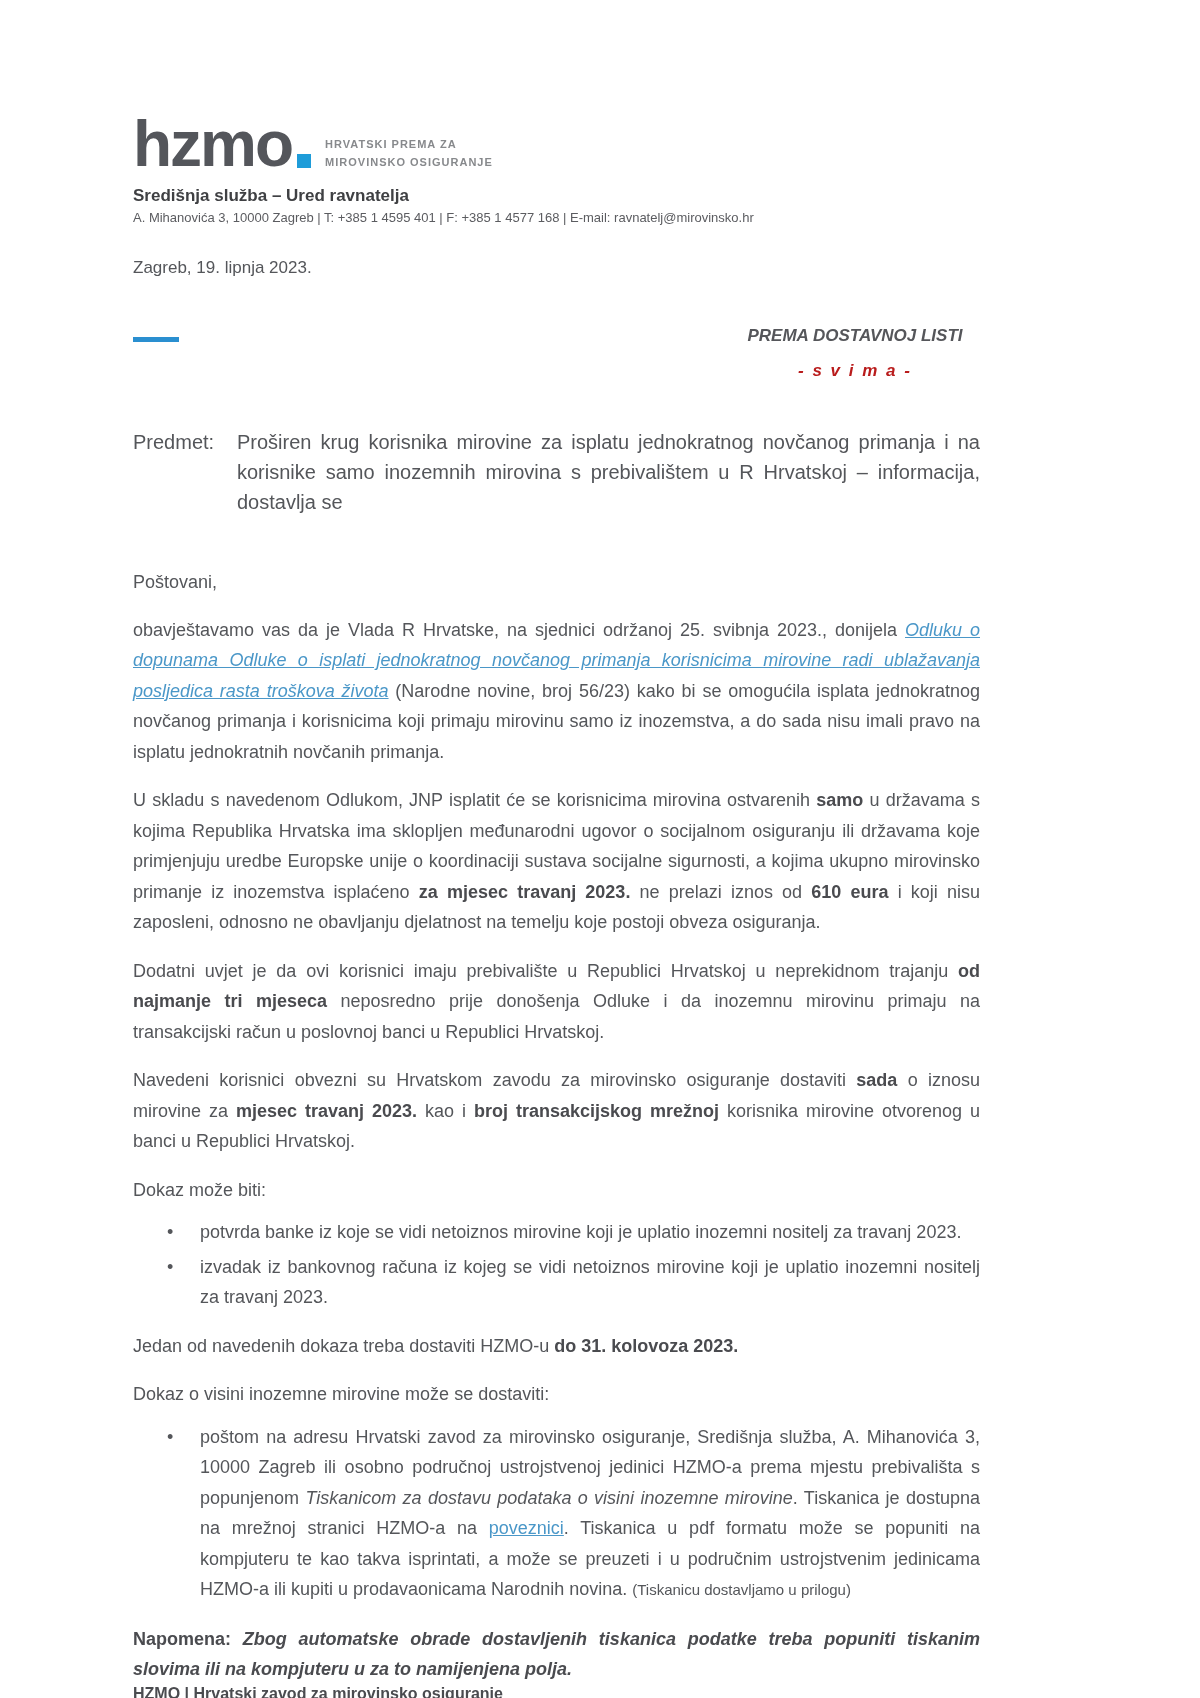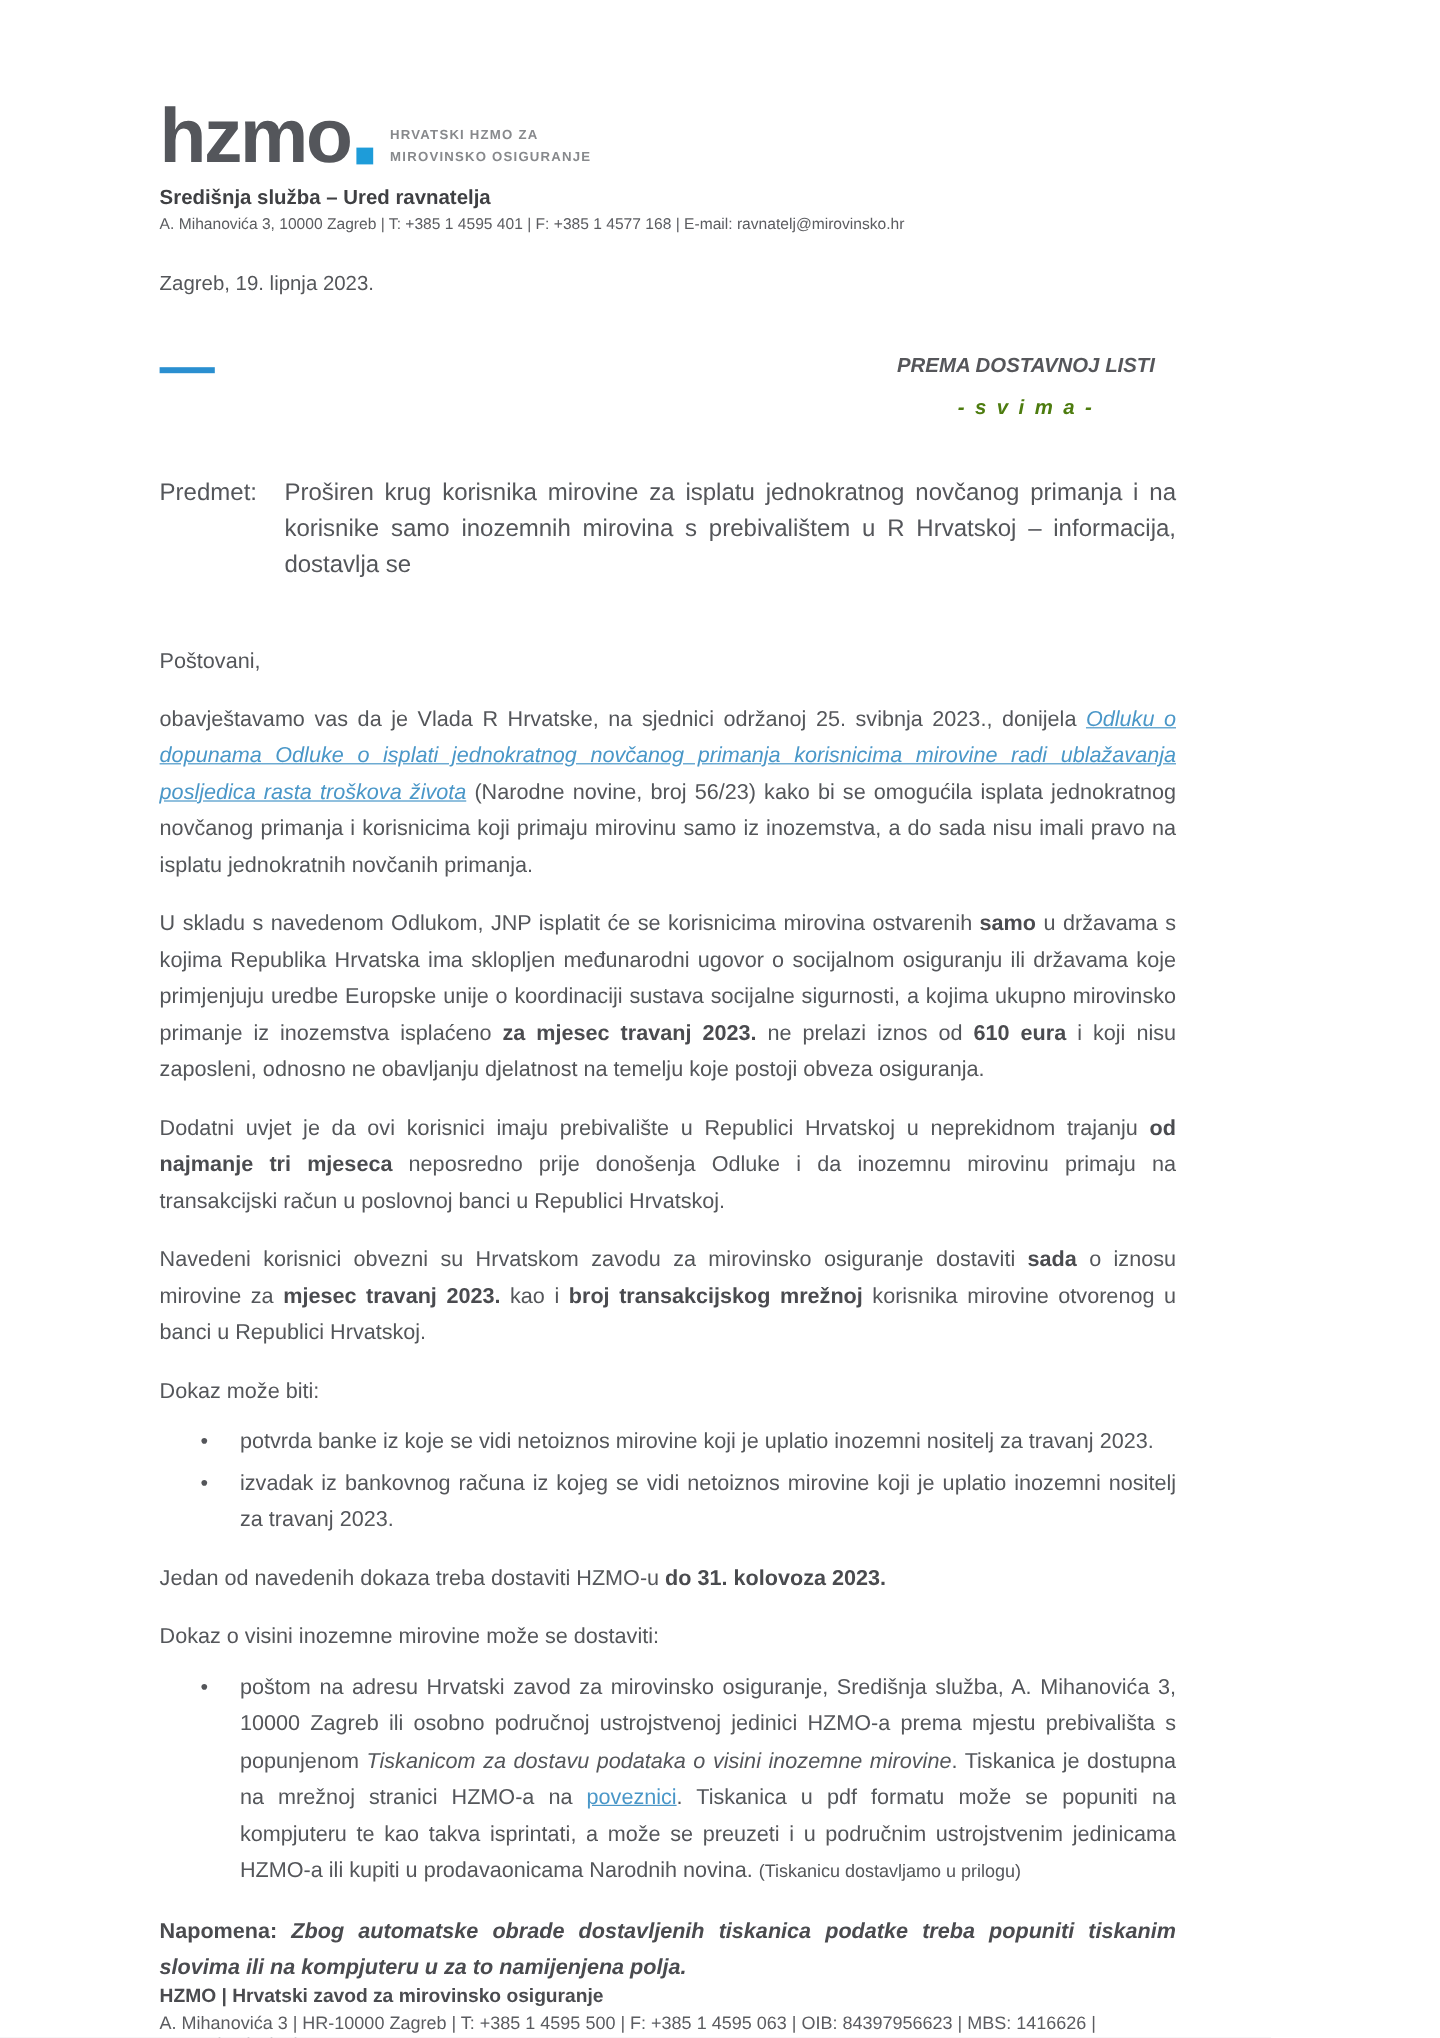--- a/index.html
+++ b/index.html
@@ -2,21 +2,21 @@
 <html><head>
 <meta charset="utf-8">
 <style>
   html,body{margin:0;padding:0;background:#eef0f2;}
   .page{
     position:relative;
     width:1200px;height:1698px;
     margin:0 auto;
     background:#ffffff;
     box-sizing:border-box;
-    padding:85px 220px 52px 133px;
+    padding:116px 220px 52px 133px;
     display:flex;flex-direction:column;
     font-family:"Liberation Sans","DejaVu Sans",sans-serif;
     color:#54565a;
     overflow:hidden;
   }
   
   .logo-row{display:flex;align-items:flex-end;}
   .wordmark{
     font-size:64px;font-weight:700;line-height:0.9;
     letter-spacing:-2px;color:#54565b;
@@ -32,21 +32,21 @@
   }
   
   .dept{margin-top:12px;font-size:17px;font-weight:700;color:#3f4043;}
   .contact{margin-top:4px;font-size:13px;color:#5b5c60;}
   .place-date{margin-top:33px;font-size:17px;color:#54565a;}
   
   .dispatch-row{margin-top:48px;display:flex;align-items:flex-start;font-style:italic;}
   .blue-dash{width:46px;height:5px;background:#2a8fd0;margin-top:11px;flex:0 0 auto;}
   .recipient{margin-left:auto;width:250px;text-align:center;}
   .recipient-line1{font-size:17px;font-weight:700;color:#55565a;}
-  .recipient-line2{font-size:17px;font-weight:700;letter-spacing:2px;margin-top:15px;color:#4d7c0f;}
+  .recipient-line2{font-size:17px;font-weight:700;letter-spacing:2px;margin-top:15px;color:#b91c1c;}
   
   .subject{margin-top:46px;display:flex;font-size:20px;line-height:30px;}
   .subject-label{flex:0 0 104px;}
   .subject-text{flex:1;text-align:justify;}
   
   .salutation{margin-top:50px;font-size:18px;line-height:30px;}
   .para{margin:18px 0 0 0;font-size:18px;line-height:30.5px;text-align:justify;}
   .blist{margin:12px 0 0 0;padding:0 0 0 67px;list-style:none;}
   .blist li{
     position:relative;font-size:18px;line-height:30.5px;
@@ -68,21 +68,21 @@
 </style>
 </head>
 <body>
 
 <div class="page">
 
   <div class="logo-row">
     <span class="wordmark">hzmo</span>
     <span class="logo-dot"></span>
     <span class="tagline">
-      <span>HRVATSKI HZMO ZA</span>
+      <span>HRVATSKI PREMA ZA</span>
       <span>MIROVINSKO OSIGURANJE</span>
     </span>
   </div>
 
   <div class="dept">Središnja služba – Ured ravnatelja</div>
   <div class="contact">A. Mihanovića 3, 10000 Zagreb | T: +385 1 4595 401 | F: +385 1 4577 168 | E-mail: ravnatelj@mirovinsko.hr</div>
   <div class="place-date">Zagreb, 19. lipnja 2023.</div>
 
   <div class="dispatch-row">
     <span class="blue-dash"></span>

